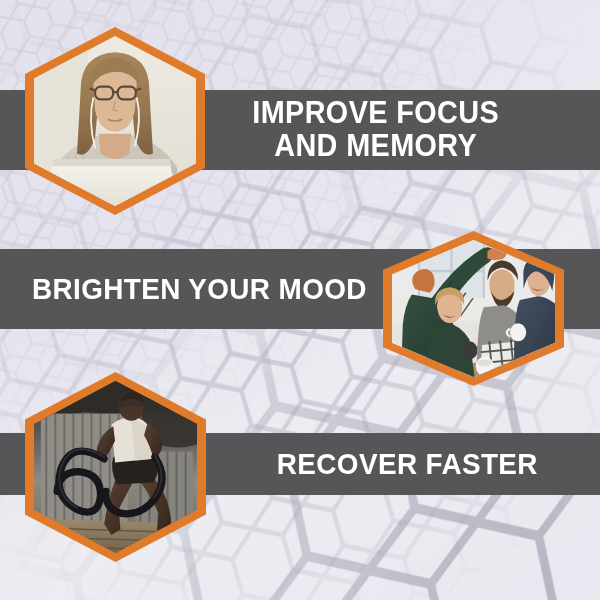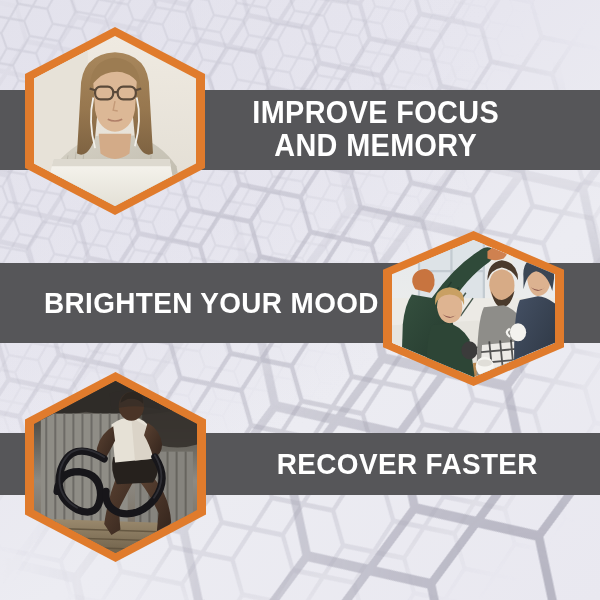--- a/index.html
+++ b/index.html
@@ -40,21 +40,21 @@
   .band {
     position: absolute;
     left: 0;
     width: 600px;
     background: #565659;
     display: flex;
     align-items: center;
     box-sizing: border-box;
   }
   .band-1 { top: 90px;  height: 80px; justify-content: flex-end; padding-right: 92px; }
-  .band-2 { top: 263px; height: 80px; justify-content: flex-start; padding-left: 44px; }
+  .band-2 { top: 249px; height: 80px; justify-content: flex-start; padding-left: 32px; }
   .band-3 { top: 433px; height: 62px; justify-content: flex-end; padding-right: 52px; }
 
   .band-text {
     color: #ffffff;
     font-weight: bold;
     letter-spacing: 0.4px;
     line-height: 1.05;
     text-align: center;
     white-space: pre-line;
     font-stretch: condensed;

